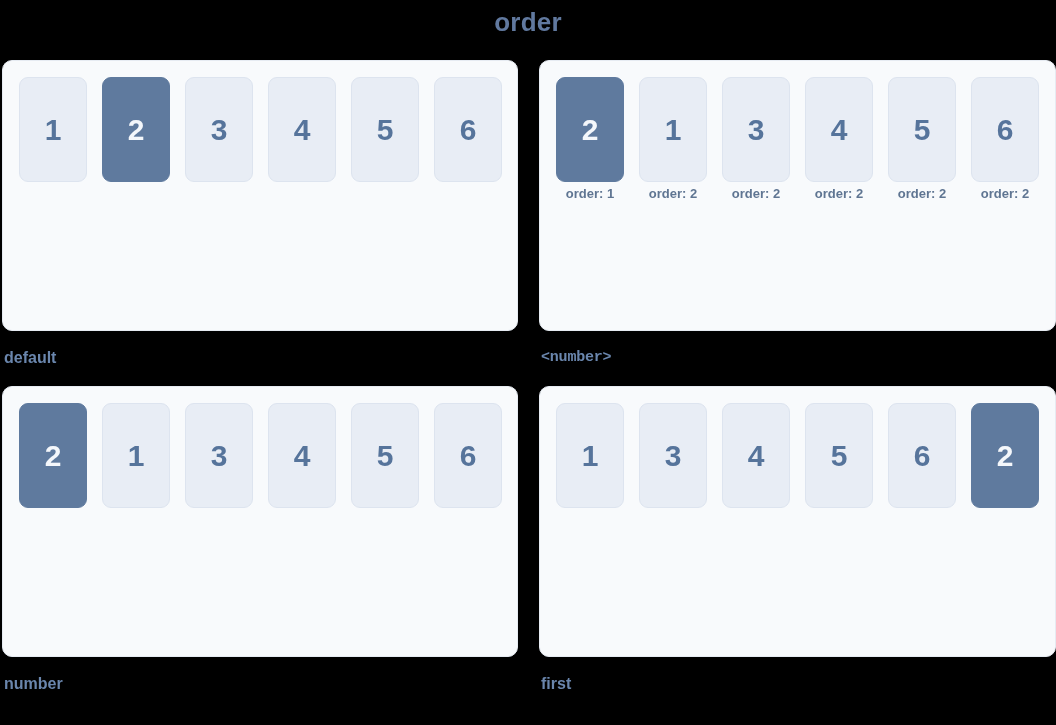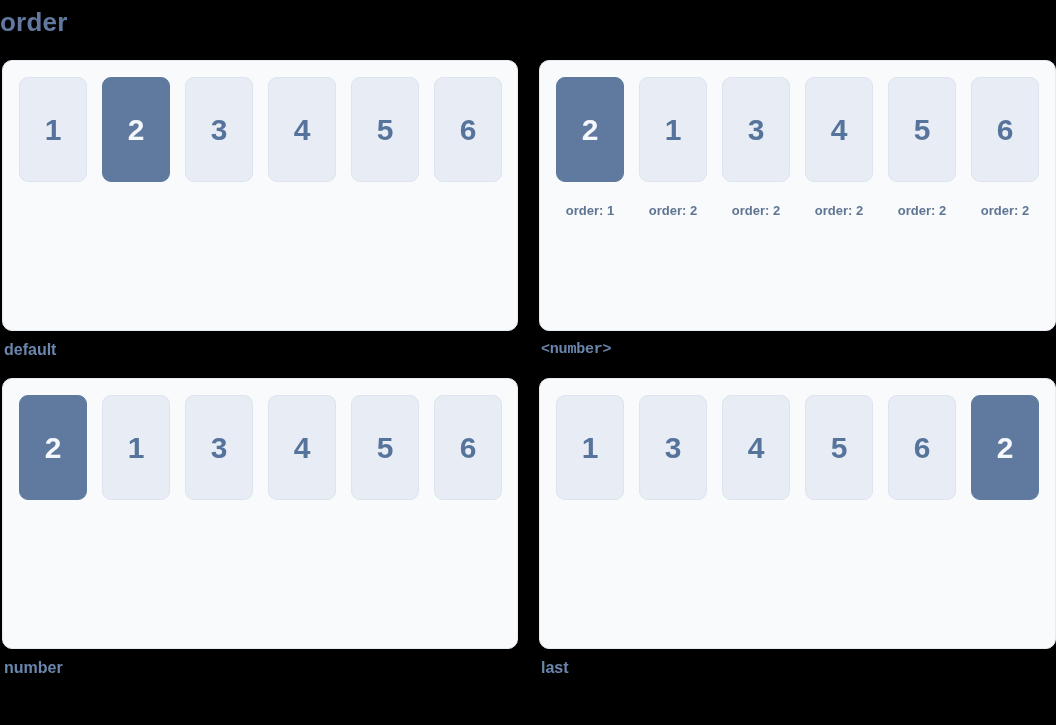--- a/index.html
+++ b/index.html
@@ -18,20 +18,21 @@
     width: 1056px;
     height: 725px;
     background: #000000;
   }
 
   .page-title {
     position: absolute;
     top: 5px;
     left: 0;
     width: 1056px;
+    text-align: center;
     font-size: 26px;
     font-weight: bold;
     color: #61799f;
     letter-spacing: 0.2px;
     line-height: 34px;
   }
 
   .grid {
     position: absolute;
     top: 60px;
@@ -86,30 +87,30 @@
     line-height: 1;
   }
 
   .tile.active {
     background: #5f7a9e;
     border-color: #5f7a9e;
     color: #f4f7fb;
   }
 
   .order-note {
-    margin-top: 21px;
+    margin-top: 4px;
     font-size: 13px;
     font-weight: bold;
     color: #5f7592;
     white-space: nowrap;
     line-height: 16px;
   }
 
   .caption {
-    margin-top: 9px;
+    margin-top: 17px;
     font-size: 16px;
     font-weight: bold;
     color: #6a86ad;
     line-height: 20px;
     padding-left: 2px;
   }
 
   .caption.mono {
     font-family: Liberation Mono, monospace;
     font-size: 15px;
@@ -222,18 +223,18 @@
             <div class="item-wrap">
               <div class="tile">5</div>
             </div>
             <div class="item-wrap">
               <div class="tile">6</div>
             </div>
             <div class="item-wrap">
               <div class="tile active">2</div>
             </div>
           </div>
-        <div class="caption">last</div>
+        <div class="caption">first</div>
       </div>
     </div>
 
   </div>
 </div>
 
 </body></html>

